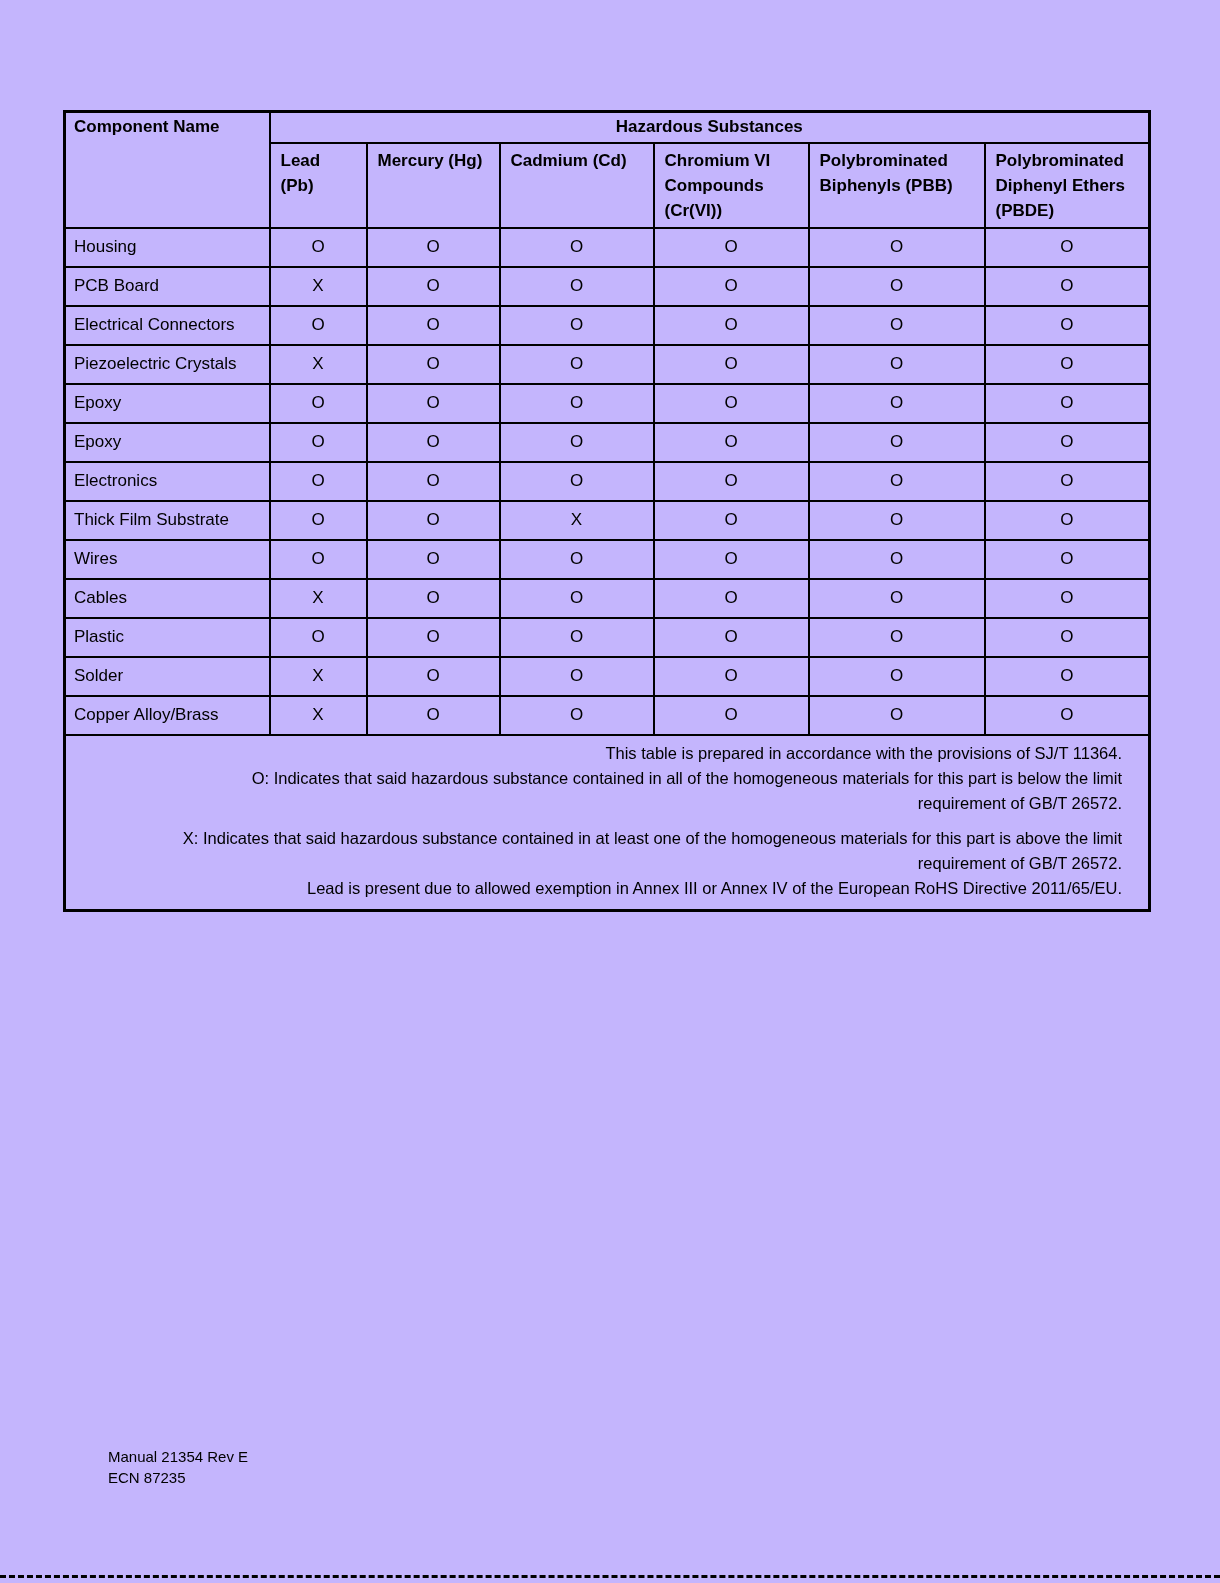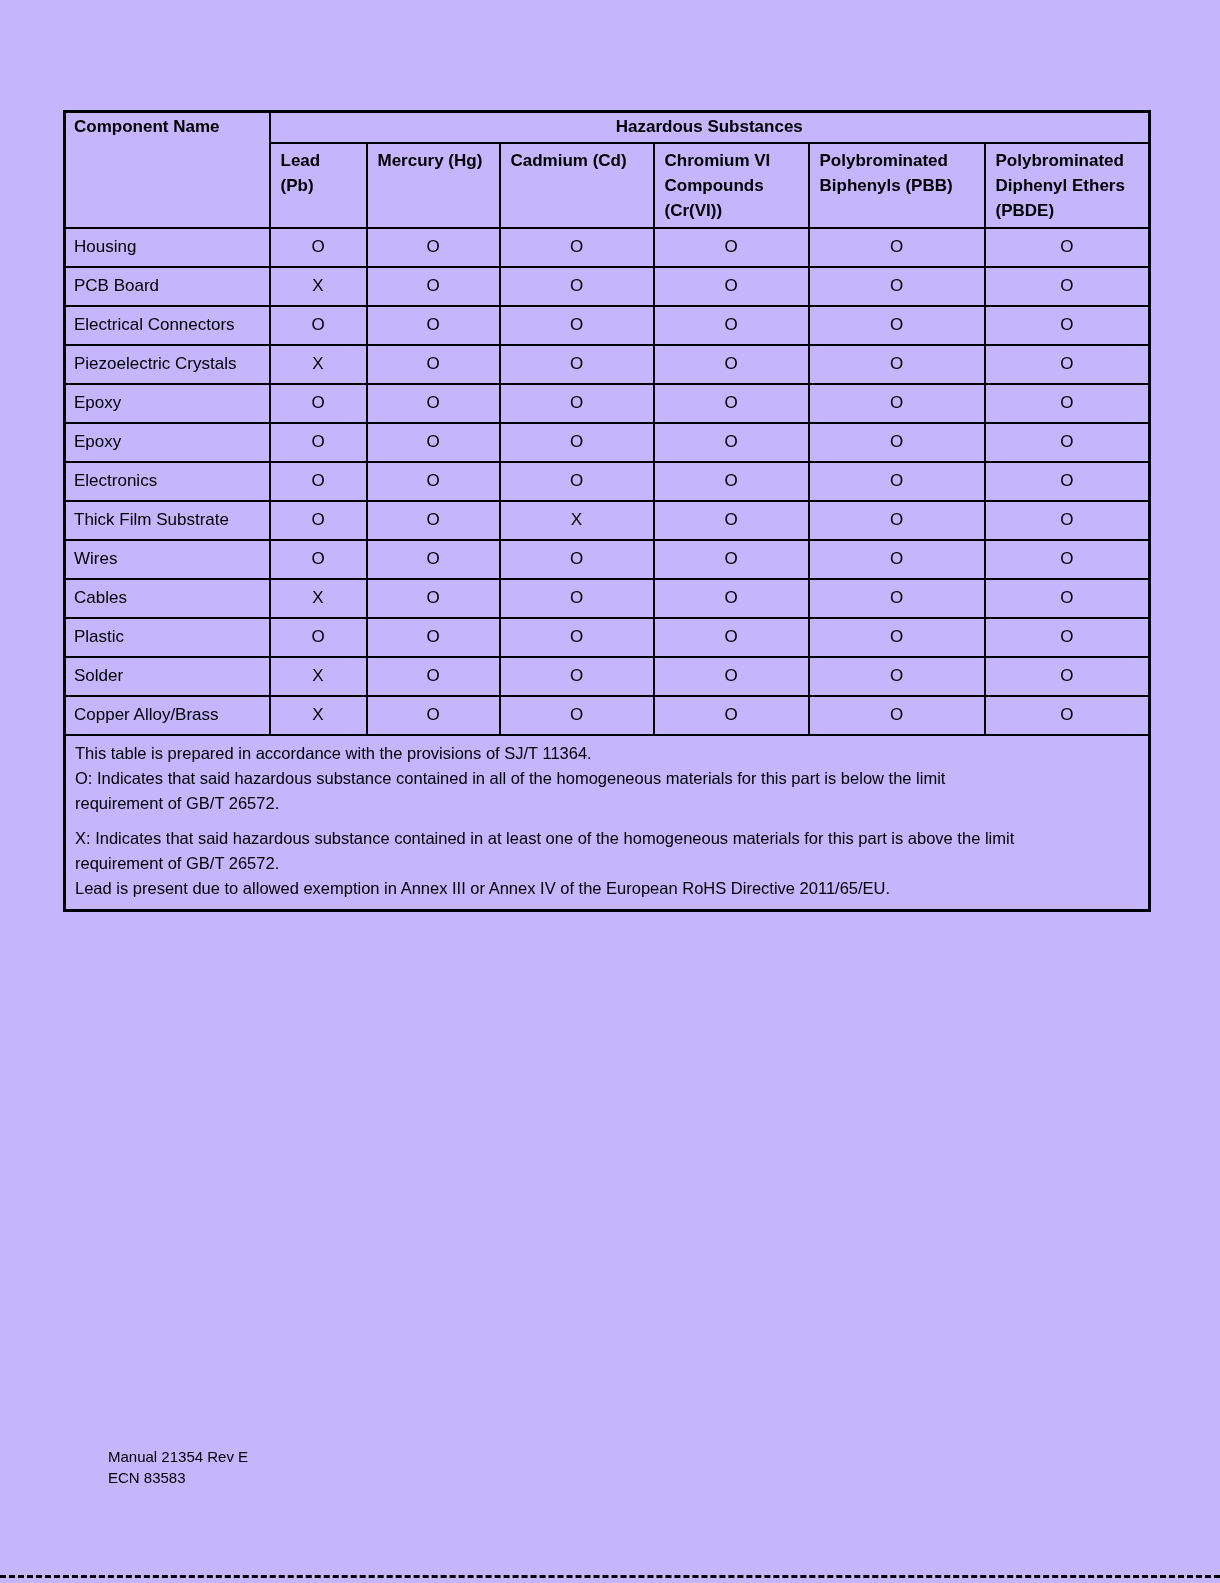--- a/index.html
+++ b/index.html
@@ -67,20 +67,21 @@
     text-align: center;
     vertical-align: middle;
     padding: 1px 4px;
     font-size: 17px;
   }
   td.notes {
     vertical-align: top;
     padding: 5px 26px 8px 9px;
     font-size: 16.5px;
     line-height: 25px;
+    text-align: right;
   }
   .note { margin: 0; }
   td.notes .note:nth-child(3) { margin-top: 10px; }
   .note-line { line-height: 25px; }
 
   
   .page-footer {
     position: absolute;
     left: 108px;
     top: 1446px;
@@ -264,18 +265,18 @@
             <div class="note">
               <div class="note-line">Lead is present due to allowed exemption in Annex III or Annex IV of the European RoHS Directive 2011/65/EU.</div>
             </div>
           </td>
       </tr>
     </tfoot>
   </table>
 
   <div class="page-footer">
     <div>Manual 21354 Rev E</div>
-    <div>ECN 83583</div>
+    <div>ECN 87235</div>
   </div>
 
   <div class="bottom-dashed-line"></div>
 
 </div>
 
 </body></html>

